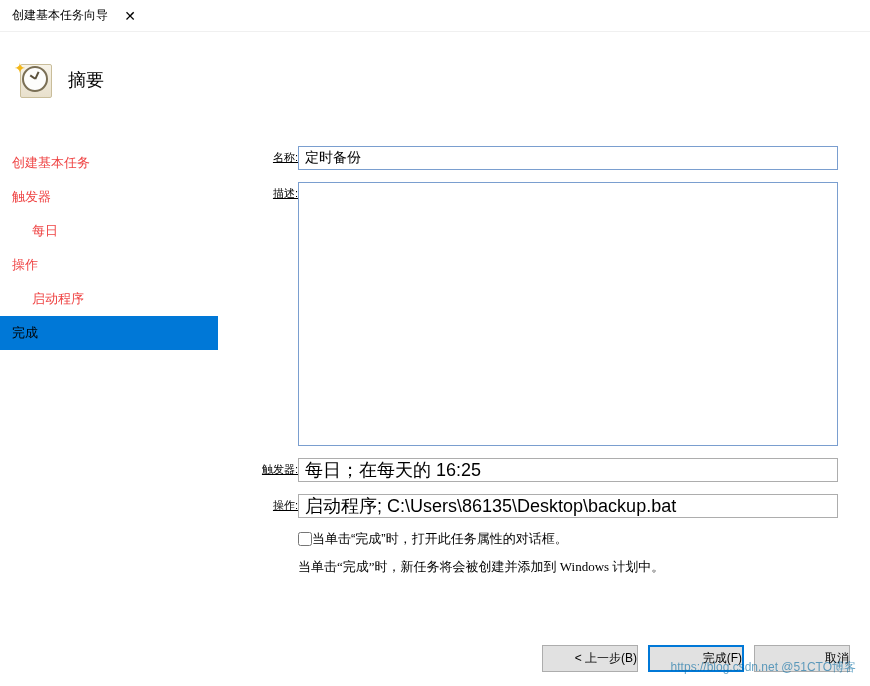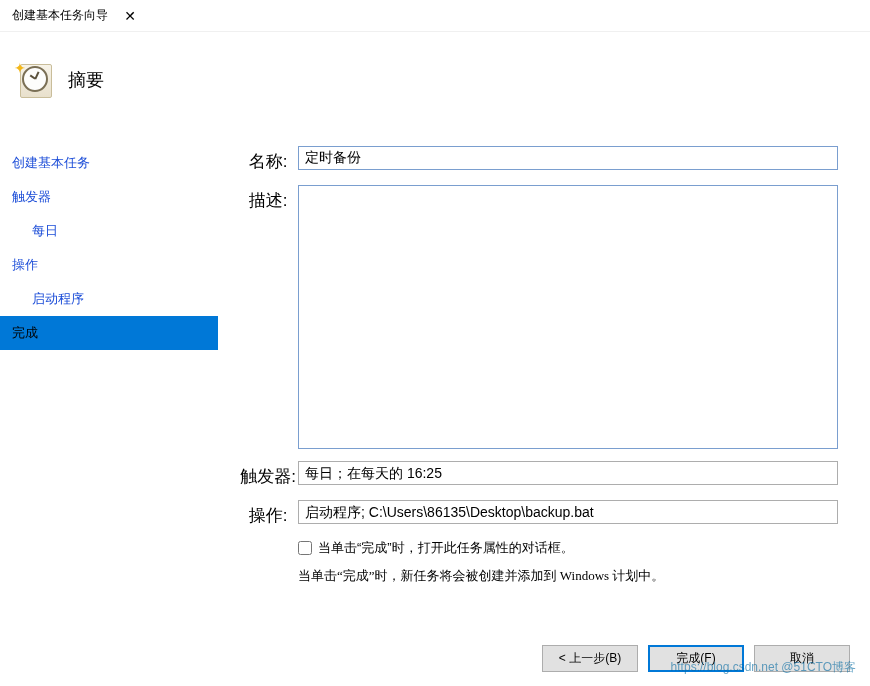--- a/index.html
+++ b/index.html
@@ -68,34 +68,34 @@
       display: flex;
       height: calc(100% - 32px - 96px - 56px);
     }
     .sidebar {
       width: 218px;
       padding-top: 18px;
     }
     .sidebar-item {
       padding: 8px 12px;
       font-size: 13px;
-      color: #1d4ed8;
+      color: #ef4444;
       cursor: default;
     }
     .sidebar-item.sub { padding-left: 32px; }
     .sidebar-item.selected {
       background: #0078d7;
       color: #000000;
     }
     .content {
       flex: 1;
       padding: 18px 32px 8px 20px;
     }
     .row { display: flex; align-items: flex-start; margin-bottom: 12px; }
-    .label { width: 60px; padding-top: 4px; font-size: 17px; text-align: center; }
+    .label { width: 60px; padding-top: 4px; font-size: 11px; text-align: right; text-decoration: underline; }
     .field-input {
       flex: 1;
       border: 1px solid #7a9ecf;
       padding: 3px 6px;
       font: inherit;
       font-size: 14px;
       height: 24px;
       background: #fff;
     }
     .field-textarea {
@@ -106,28 +106,28 @@
       font-size: 13px;
       height: 264px;
       background: #fff;
       resize: none;
     }
     .field-readonly {
       flex: 1;
       border: 1px solid #adadad;
       padding: 3px 6px;
       font: inherit;
-      font-size: 14px;
+      font-size: 18px;
       height: 24px;
       background: #fff;
       line-height: 16px;
       overflow: hidden;
       white-space: nowrap;
     }
-    .check-row { display: flex; align-items: center; gap: 6px; padding-left: 60px; margin-top: 6px; font-size: 13px; }
+    .check-row { display: flex; align-items: center; padding-left: 60px; margin-top: 6px; font-size: 13px; }
     .check-row input[type=checkbox] { width: 14px; height: 14px; }
     .info-row { padding-left: 60px; margin-top: 10px; font-size: 13px; font-family: Liberation Serif, serif; }
     .footer {
       position: absolute;
       bottom: 0; left: 0; right: 0;
       height: 56px;
       display: flex;
       justify-content: flex-end;
       align-items: center;
       padding-right: 20px;
@@ -135,20 +135,21 @@
       background: #fff;
     }
     .btn {
       min-width: 96px;
       height: 27px;
       border: 1px solid #adadad;
       background: #e1e1e1;
       font: inherit;
       font-size: 12px;
       cursor: default;
+      text-align: right;
     }
     .btn.default {
       border: 2px solid #0078d7;
     }
     .watermark {
       position: absolute; bottom: 10px; right: 14px;
       font-size: 12px; color: #0369a1; opacity: 0.6;
       pointer-events: none;
     }
   </style>

